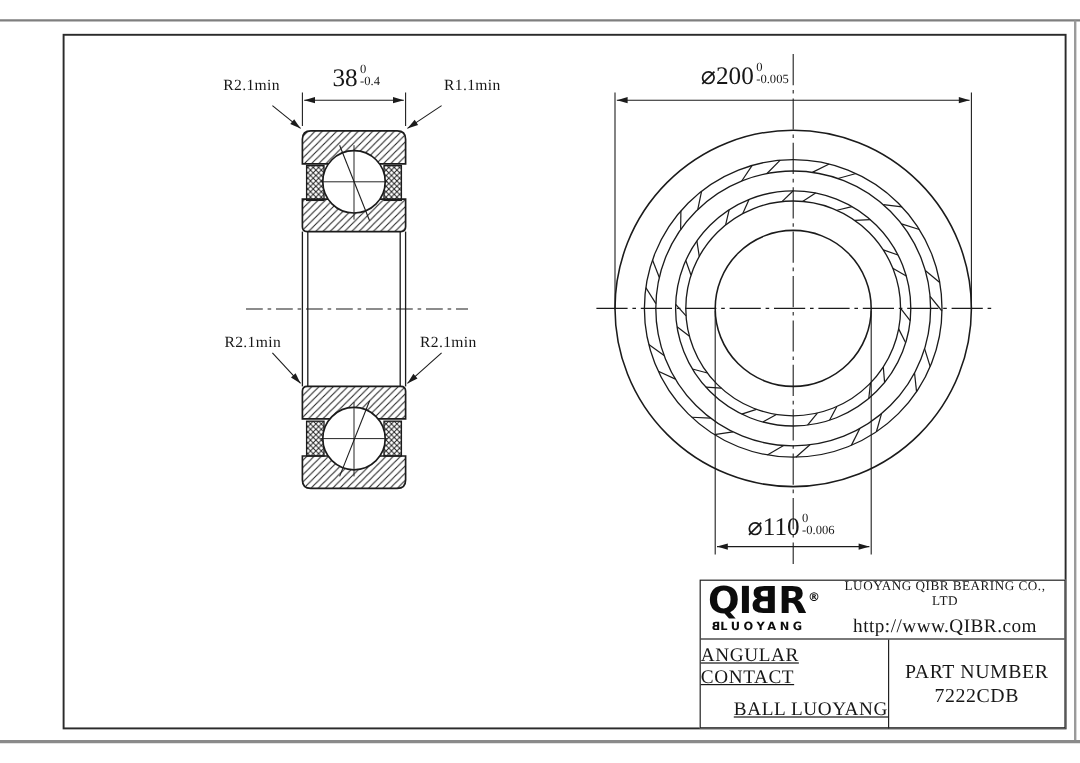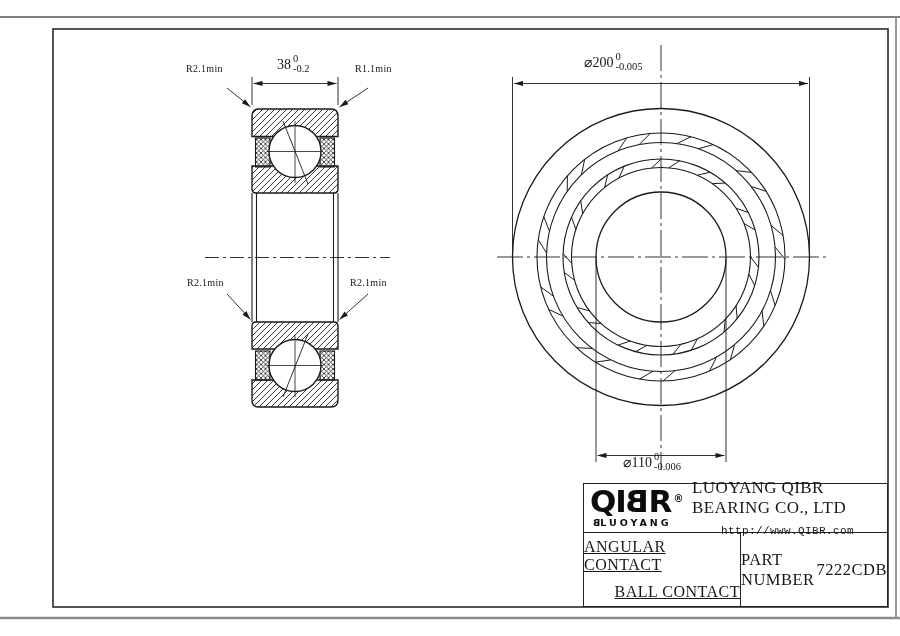--- a/index.html
+++ b/index.html
@@ -1,42 +1,42 @@
 <!DOCTYPE html>
 <html><head>
 <meta charset="utf-8">
 <style>
   html,body{margin:0;padding:0;background:#ffffff;}
   .page{position:relative;width:900px;height:636px;background:#ffffff;overflow:hidden;
         font-family:"Liberation Serif","DejaVu Serif",serif;color:#171717;}
   svg{position:absolute;left:0;top:0;}
   .lbl{position:absolute;white-space:nowrap;}
-  .r-label{font-size:10px;letter-spacing:.3px;}
+  .r-label{font-size:13px;letter-spacing:.3px;}
   .dim-tol{display:flex;align-items:flex-start;}
-  .dim-tol .main{font-size:14px;line-height:18px;}
+  .dim-tol .main{font-size:21px;line-height:18px;}
   .dim-tol .tol{display:inline-flex;flex-direction:column;font-size:10.5px;line-height:10px;margin-left:2px;margin-top:-2px;}
   
   .tblock{position:absolute;left:583px;top:483px;width:305px;height:124px;
           border:1.6px solid #222;box-sizing:border-box;background:#fff;}
   .tb-row1{display:flex;height:48.5px;border-bottom:1.4px solid #222;box-sizing:border-box;}
   .tb-logo{width:108px;padding:2px 0 0 6px;box-sizing:border-box;}
   .logo-main{font-family:"DejaVu Sans","Liberation Sans",sans-serif;font-weight:900;
              font-size:31px;line-height:30px;letter-spacing:-1px;color:#0c0c0c;}
   .logo-main .reg{font-size:10px;font-weight:700;vertical-align:top;letter-spacing:0;position:relative;top:-2px;left:2px;}
   .logo-sub{font-family:"DejaVu Sans","Liberation Sans",sans-serif;font-weight:700;
             font-size:9.5px;letter-spacing:3px;color:#0c0c0c;margin-top:1px;}
   .mirror{display:inline-block;transform:scaleX(-1);}
   .tb-co{flex:1;display:flex;flex-direction:column;justify-content:center;align-items:center;row-gap:7px;padding-right:4px;}
-  .tb-co .co-line1{font-size:17px;letter-spacing:.4px;}
-  .tb-co .co-line2{font-size:11px;letter-spacing:.4px;font-family:Liberation Mono, monospace;}
+  .tb-co .co-line1{font-size:11px;letter-spacing:.4px;text-align:center;}
+  .tb-co .co-line2{font-size:16px;letter-spacing:.4px;}
   .tb-row2{display:flex;height:74px;}
   .tb-product{width:157px;border-right:1.4px solid #222;box-sizing:border-box;
               display:flex;flex-direction:column;justify-content:center;align-items:flex-end;row-gap:9px;text-decoration:underline;}
   .tb-product div{font-size:16px;letter-spacing:.5px;}
-  .tb-part{flex:1;display:flex;justify-content:center;align-items:center;}
+  .tb-part{flex:1;display:flex;flex-direction:column;justify-content:center;align-items:center;}
   .tb-part div{font-size:16.5px;letter-spacing:.5px;}
   #pockets-outer line,#pockets-inner line{stroke:#1b1b1b;stroke-width:1;}
 </style>
 </head>
 <body>
 
 <div class="page">
 
 <svg width="900" height="636" viewBox="0 0 900 636">
   <defs>
@@ -164,41 +164,41 @@
     <line x1="512.5" y1="77" x2="512.5" y2="258"></line>
     <line x1="809.5" y1="77" x2="809.5" y2="258"></line>
     <line x1="514" y1="83.5" x2="808" y2="83.5" marker-start="url(#arr)" marker-end="url(#arr)"></line>
     <line x1="596" y1="259" x2="596" y2="462"></line>
     <line x1="726" y1="259" x2="726" y2="462"></line>
     <line x1="597.5" y1="455.5" x2="724.5" y2="455.5" marker-start="url(#arr)" marker-end="url(#arr)"></line>
   </g>
 </svg>
 
 <div class="lbl r-label" style="left:186px;top:63px">R2.1min</div>
-<div class="lbl r-label" style="left:355px;top:63px">R1.1min</div>
+<div class="lbl r-label" style="left:370px;top:63px">R1.1min</div>
 <div class="lbl r-label" style="left:187px;top:277px">R2.1min</div>
 <div class="lbl r-label" style="left:350px;top:277px">R2.1min</div>
 
 <div class="lbl dim-tol" style="left:277px;top:56px">
   <span class="main">38</span>
   <span class="tol">
         <span>0</span>
-        <span>-0.2</span>
+        <span>-0.4</span>
       </span>
 </div>
 
 <div class="lbl dim-tol" style="left:584px;top:54px">
   <span class="main">⌀200</span>
   <span class="tol">
         <span>0</span>
         <span>-0.005</span>
       </span>
 </div>
 
-<div class="lbl dim-tol" style="left:623px;top:454px">
+<div class="lbl dim-tol" style="left:623px;top:430px">
   <span class="main">⌀110</span>
   <span class="tol">
         <span>0</span>
         <span>-0.006</span>
       </span>
 </div>
 
 <div class="tblock">
   <div class="tb-row1">
     <div class="tb-logo">
@@ -206,21 +206,21 @@
       <div class="logo-sub"><span class="mirror">B</span><span>LUOYANG</span></div>
     </div>
     <div class="tb-co">
       <div class="co-line1">LUOYANG QIBR BEARING CO., LTD</div>
       <div class="co-line2">http://www.QIBR.com</div>
     </div>
   </div>
   <div class="tb-row2">
     <div class="tb-product">
       <div>ANGULAR CONTACT</div>
-      <div>BALL CONTACT</div>
+      <div>BALL LUOYANG</div>
     </div>
     <div class="tb-part">
       <div>PART  NUMBER</div>
       <div>7222CDB</div>
     </div>
   </div>
 </div>
 
 </div>
 

